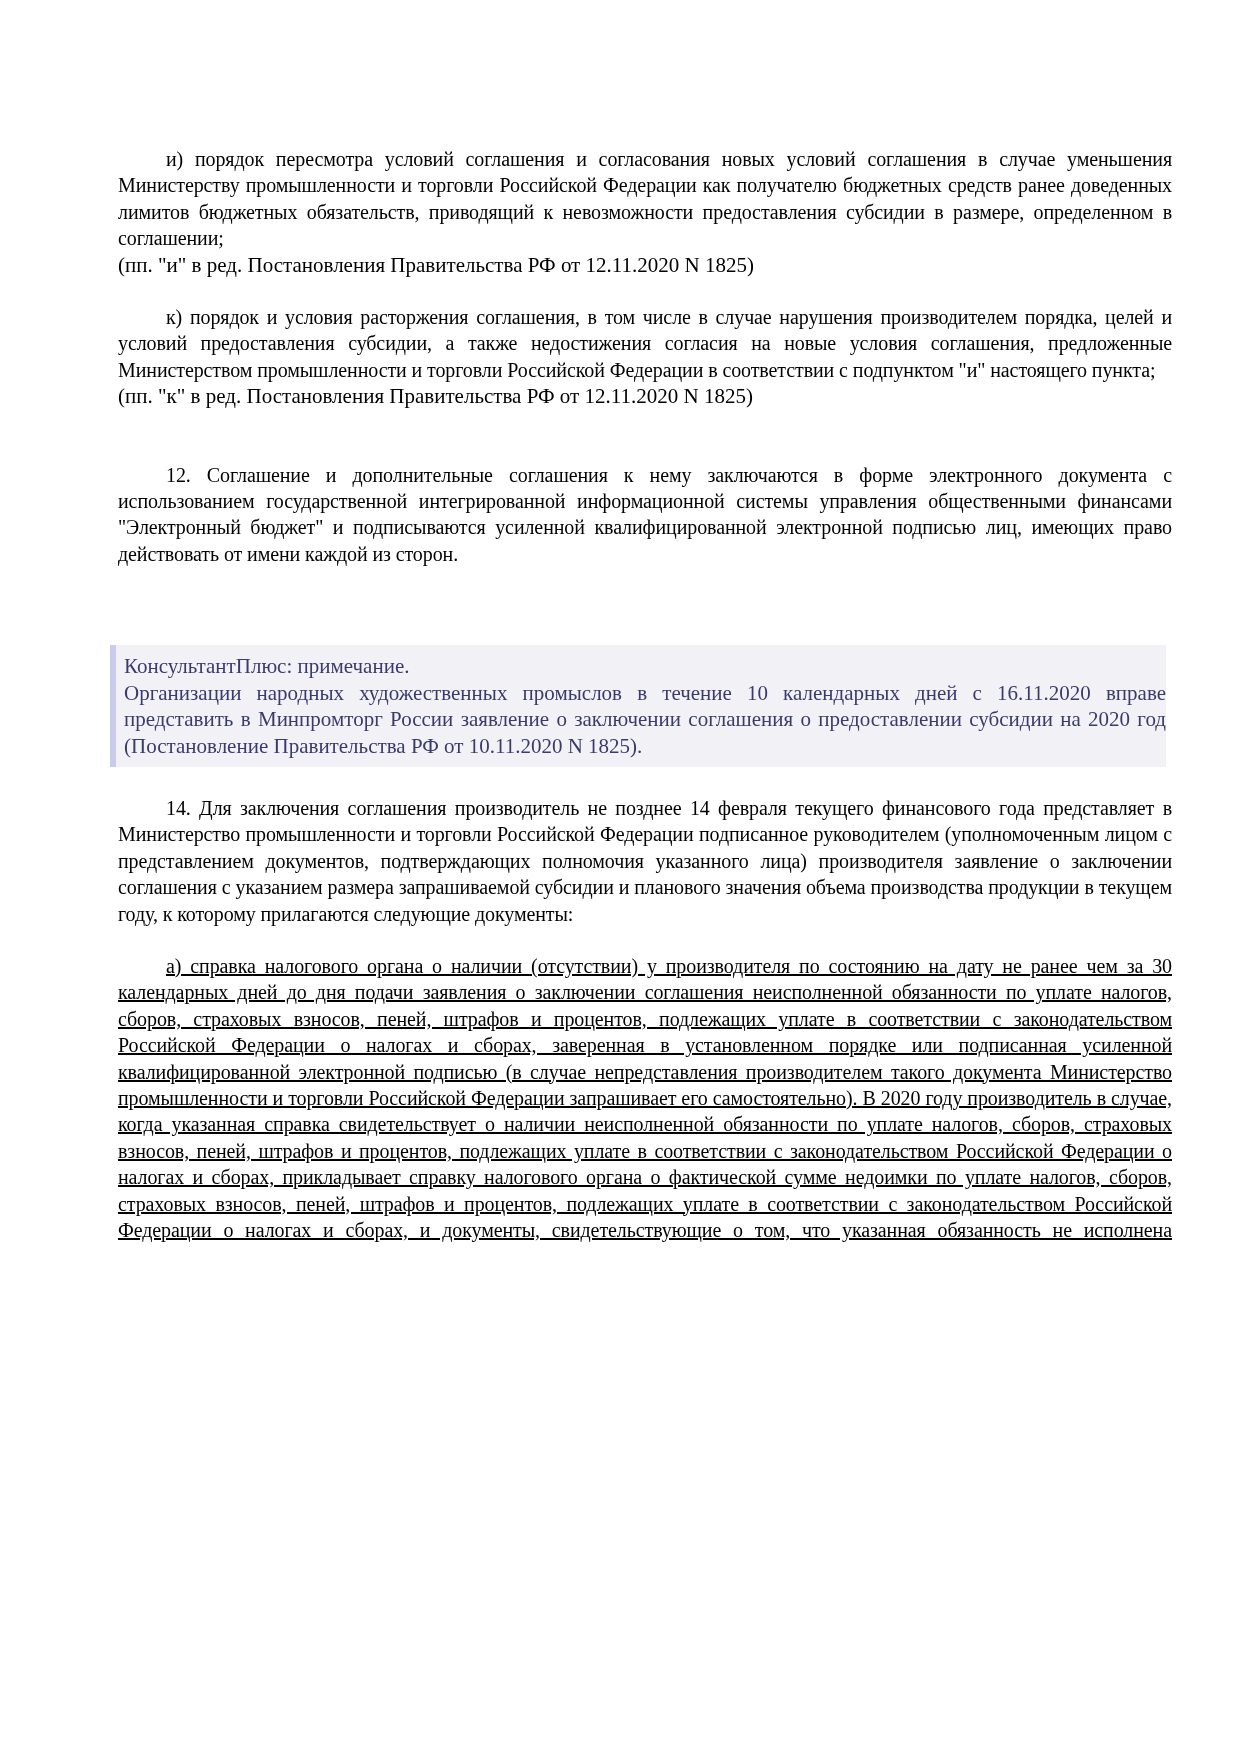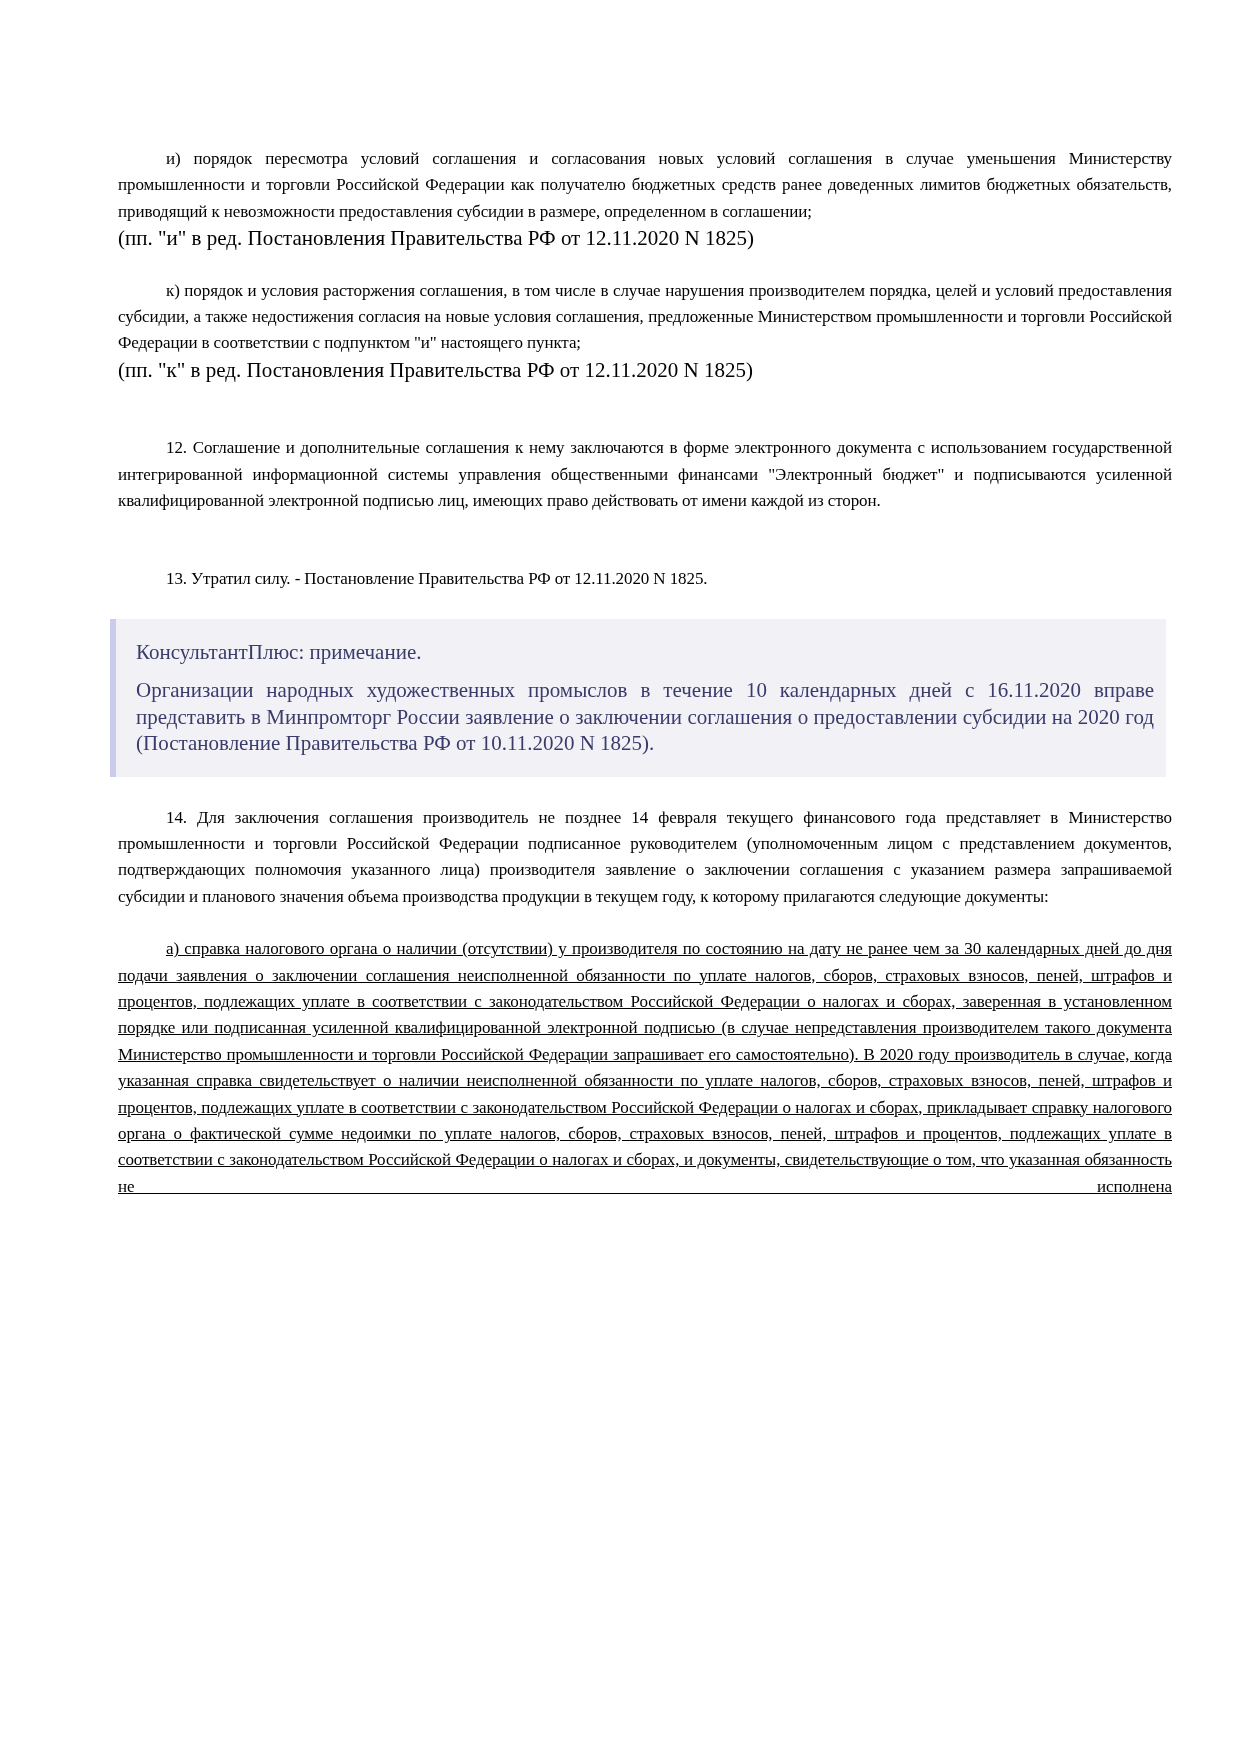--- a/index.html
+++ b/index.html
@@ -15,21 +15,21 @@
     font-family: "Liberation Serif", "DejaVu Serif", serif;
     color: #000000;
   }
   .page {
     position: absolute;
     left: 118px;
     top: 146px;
     width: 1054px;
   }
   .para {
-    font-size: 17px;
+    font-size: 20px;
     line-height: 26.4px;
     text-align: justify;
     margin: 0;
     text-indent: 48px;
     letter-spacing: -0.1px;
   }
   .ref {
     font-size: 21px;
     line-height: 26.4px;
     text-indent: 0;
@@ -49,21 +49,21 @@
     padding: 8px 0 8px 8px;
     width: 1056px;
     box-sizing: border-box;
     padding-right: 0;
   }
   .note .note-title,
   .note .note-body {
     color: #3a3b6b;
     font-size: 21px;
     line-height: 26.4px;
-    margin: 12px;
+    margin: 0;
     text-align: justify;
     text-indent: 0;
   }
   .justify-last {
     text-align-last: justify;
     text-decoration: underline;
   }
 </style>
 </head>
 <body>
@@ -83,21 +83,20 @@
 
   <div class="gap"></div>
 
   <p class="para">12. Соглашение и дополнительные соглашения к нему заключаются в форме электронного документа с использованием государственной интегрированной информационной системы управления общественными финансами "Электронный бюджет" и подписываются усиленной квалифицированной электронной подписью лиц, имеющих право действовать от имени каждой из сторон.</p>
 
   <div class="gap"></div>
 
 
   <div class="gap"></div>
 
-  <p class="para">13. Утратил силу. - Постановление Правительства РФ от 12.11.2020 N 1825.</p>
 
   <div class="gap"></div>
 
   <div class="note">
     <p class="note-title">КонсультантПлюс: примечание.</p>
     <p class="note-body">Организации народных художественных промыслов в течение 10 календарных дней с 16.11.2020 вправе представить в Минпромторг России заявление о заключении соглашения о предоставлении субсидии на 2020 год (Постановление Правительства РФ от 10.11.2020 N 1825).</p>
   </div>
 
   <div class="gap-lg"></div>
 

